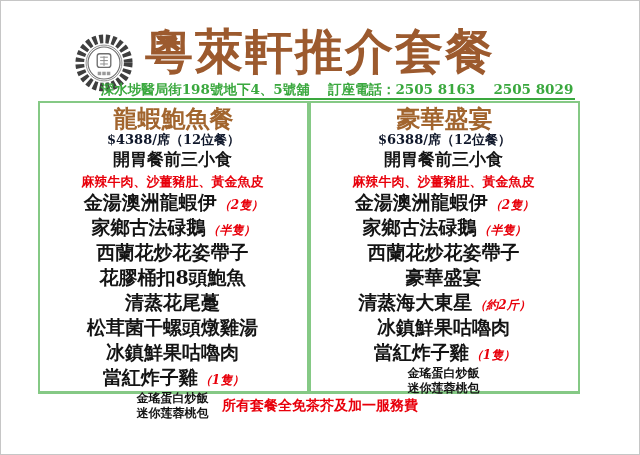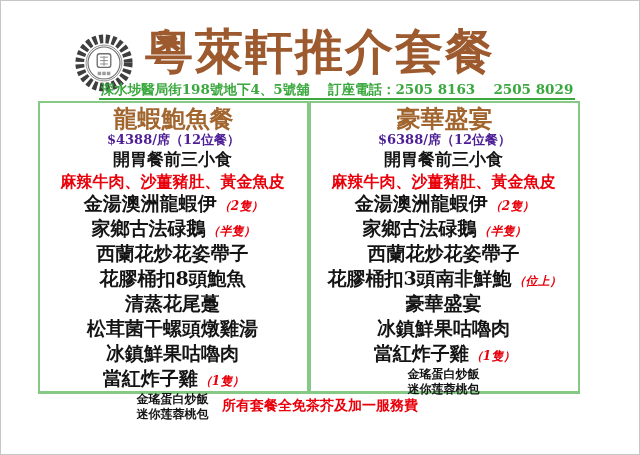--- a/index.html
+++ b/index.html
@@ -17,24 +17,24 @@
   .subtitle{
     display:inline-block;color:#3aa83e;font-size:13.5px;font-weight:bold;
     white-space:pre;border-bottom:2px solid #3aa83e;padding:0 2px 1px 2px;line-height:16px;margin-left:34px;
   }
   .menus{position:absolute;left:37px;top:100px;display:flex;}
   .menu-card{
     width:271px;height:293px;box-sizing:border-box;background:#ffffff;
     border:2px solid #85c985;border-bottom-width:3px;text-align:center;padding-top:3px;
   }
   .menu-name{margin:0;font-size:24px;font-weight:bold;color:#a2652e;line-height:26px;}
-  .menu-price{font-size:13px;font-weight:bold;color:#4c1d95;line-height:16px;}
+  .menu-price{font-size:13px;font-weight:bold;color:#0f172a;line-height:16px;}
   .dish{font-size:19px;font-weight:bold;color:#141414;line-height:22px;white-space:nowrap;}
   .dish.lead{font-size:17px;line-height:23px;}
-  .dish.red-sub{font-size:16px;color:#e8000b;line-height:17px;}
+  .dish.red-sub{font-size:13px;color:#e8000b;line-height:17px;}
   .dish.small{font-size:12px;line-height:15px;}
   .dish .note{font-size:12px;color:#e8000b;font-weight:bold;margin-left:2px;font-style:italic;}
   .footer{
     position:absolute;left:0;right:0;top:396px;text-align:center;
     color:#e8000b;font-size:14px;font-weight:bold;line-height:17px;
   }
 </style>
 </head>
 <body>
 
@@ -84,22 +84,22 @@
     <section class="menu-card">
       <h2 class="menu-name">豪華盛宴</h2>
       <div class="menu-price">$6388/席（12位餐）</div>
       <div class="dish-list">
 
       <div class="dish lead"><span class="dish-text">開胃餐前三小食</span><span class="note"></span></div>
           <div class="dish red-sub"><span class="dish-text">麻辣牛肉、沙薑豬肚、黃金魚皮</span><span class="note"></span></div>
           <div class="dish"><span class="dish-text">金湯澳洲龍蝦伊</span><span class="note">（2隻）</span></div>
           <div class="dish"><span class="dish-text">家鄉古法碌鵝</span><span class="note">（半隻）</span></div>
           <div class="dish"><span class="dish-text">西蘭花炒花姿帶子</span><span class="note"></span></div>
-          <div class="dish"><span class="dish-text">花膠桶扣3頭南非鮮鮑</span><span class="note">（位上）</span></div>
           <div class="dish"><span class="dish-text">豪華盛宴</span><span class="note"></span></div>
+          <div class="dish"><span class="dish-text">清蒸海大東星</span><span class="note">（約2斤）</span></div>
           <div class="dish"><span class="dish-text">冰鎮鮮果咕嚕肉</span><span class="note"></span></div>
           <div class="dish"><span class="dish-text">當紅炸子雞</span><span class="note">（1隻）</span></div>
           <div class="dish small"><span class="dish-text">金瑤蛋白炒飯</span><span class="note"></span></div>
           <div class="dish small"><span class="dish-text">迷你莲蓉桃包</span><span class="note"></span></div>
         </div>
     </section>
 
   </div>
 
   <div class="footer">所有套餐全免茶芥及加一服務費</div>

